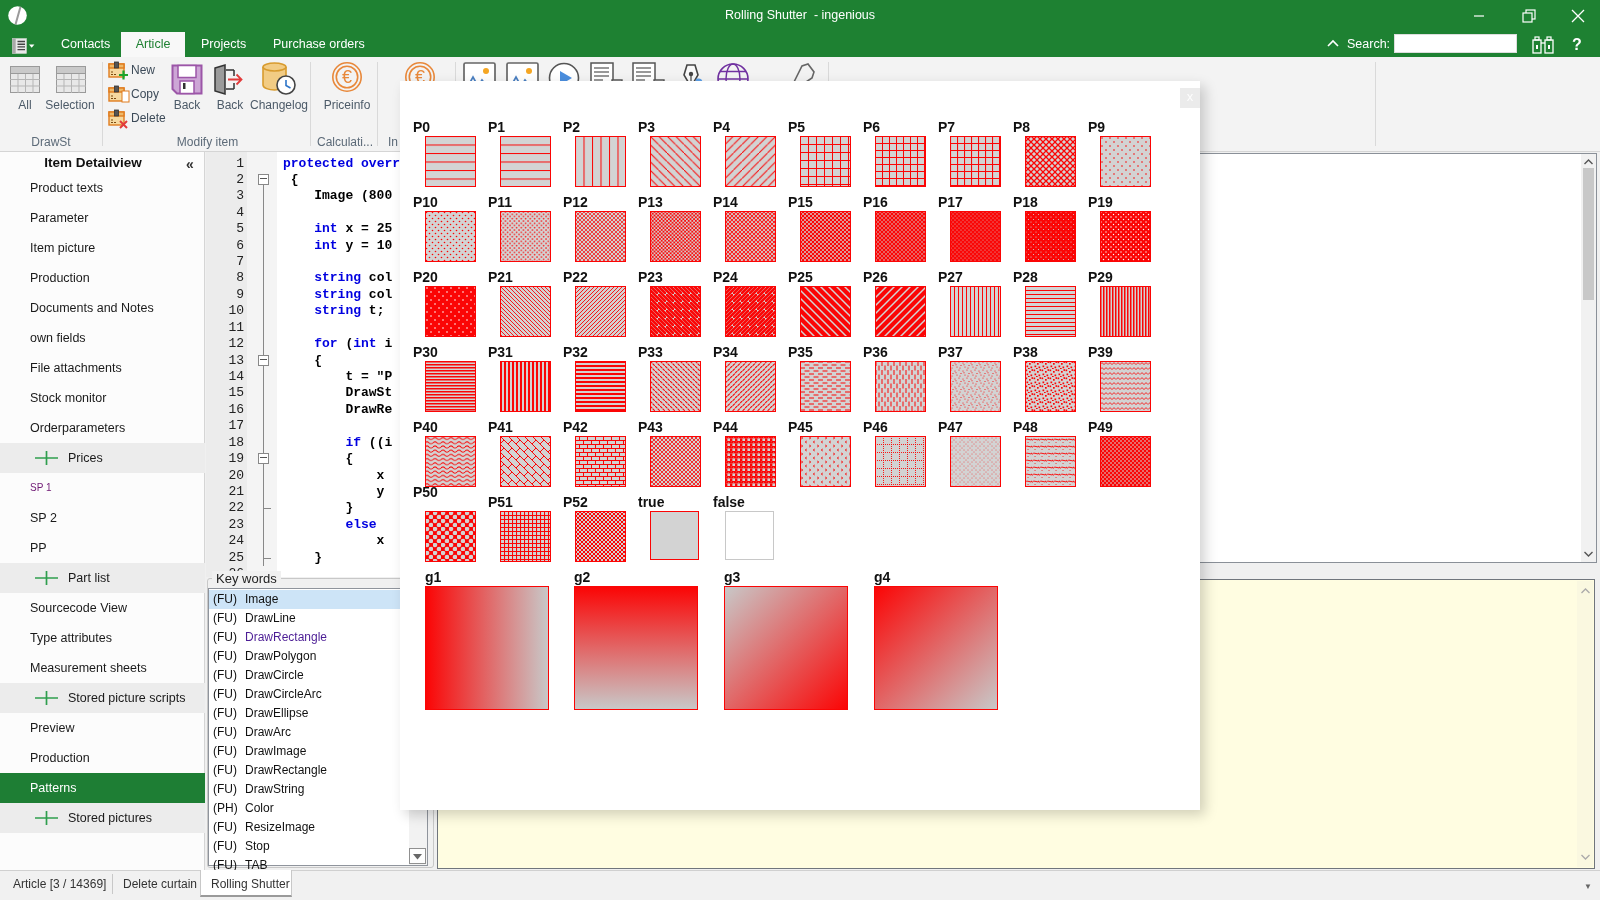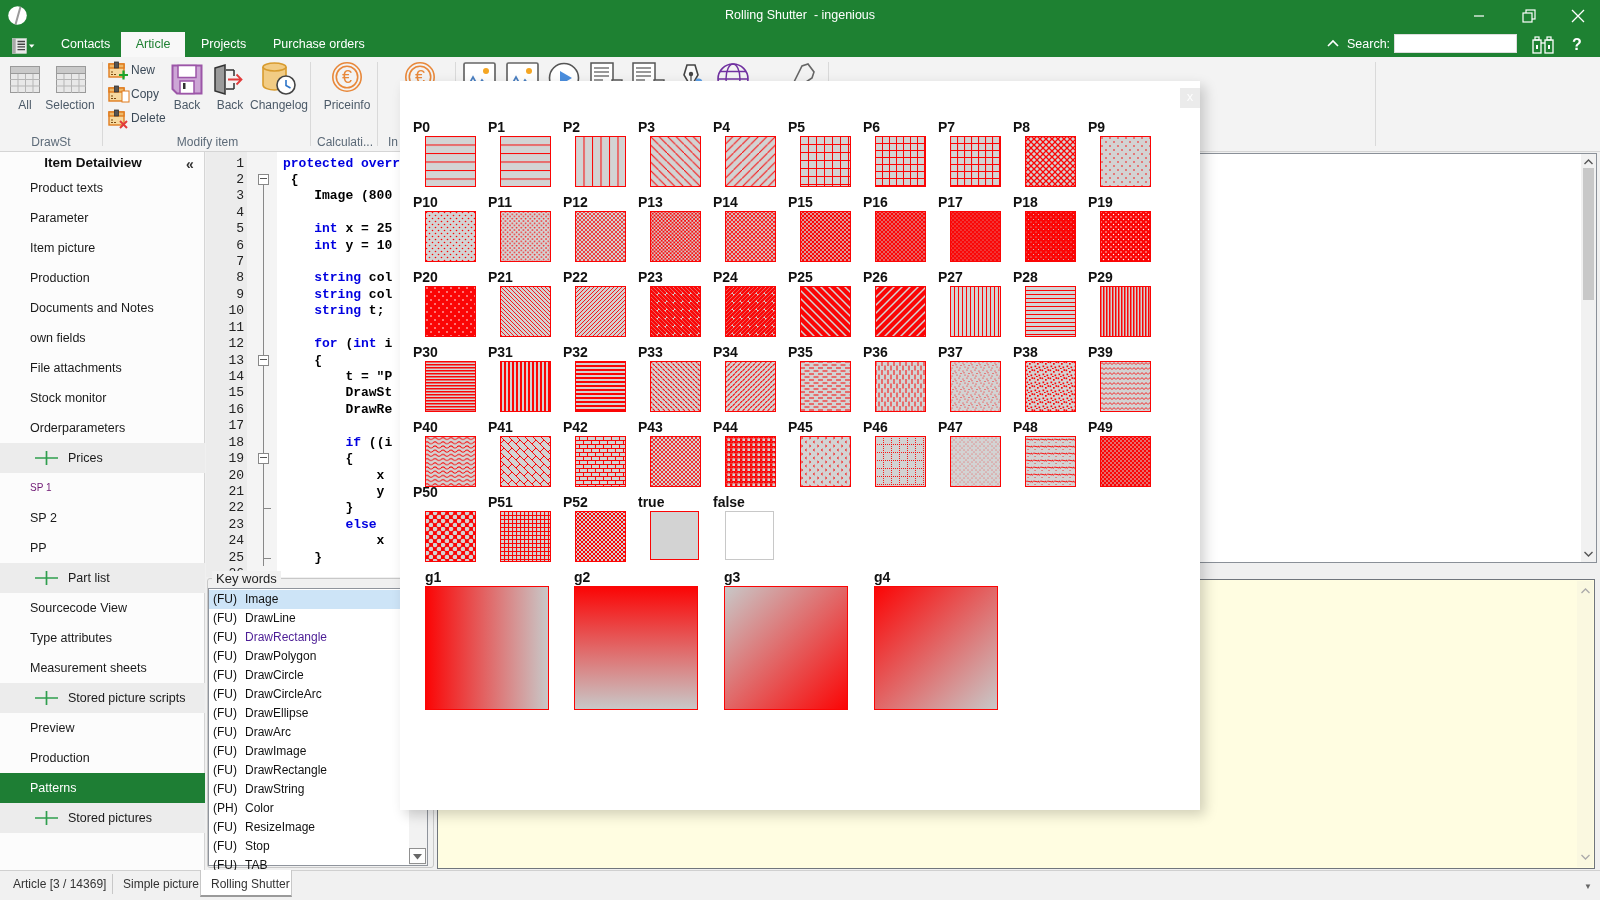--- a/index.html
+++ b/index.html
@@ -333,21 +333,21 @@
     <path d="M1.5 6 L5.5 2 L9.5 6" stroke="#aaa" stroke-width="1.3" fill="none"></path>
   </svg>
 <svg width="11" height="8" style="position:absolute;left:1580px;top:853px">
     <path d="M1.5 2 L5.5 6 L9.5 2" stroke="#aaa" stroke-width="1.3" fill="none"></path>
   </svg>
 
 <div class="abs" style="left:0;top:870px;width:1600px;height:30px;background:#f1f1f1;border-top:1px solid #d0d0d0"></div>
 <div class="abs" style="left:200px;top:870px;width:92px;height:27px;background:#fff;border-left:1px solid #c8c8c8;border-right:1px solid #c8c8c8;border-bottom:2px solid #9a9a9a"></div>
 <div class="abs" style="left:13px;top:871px;font-size:12px;color:#333;line-height:26px">Article [3 / 14369]</div>
 <div class="abs" style="left:112px;top:874px;width:1px;height:20px;background:#c8c8c8"></div>
-<div class="abs" style="left:123px;top:871px;font-size:12px;color:#333;line-height:26px">Simple picture</div>
+<div class="abs" style="left:123px;top:871px;font-size:12px;color:#333;line-height:26px">Delete curtain</div>
 <div class="abs" style="left:211px;top:871px;font-size:12px;color:#333;line-height:26px">Rolling Shutter</div>
 <div class="abs" style="left:1584px;top:882px;font-size:8px;color:#666">▼</div>
 
 <div class="abs" style="left:400px;top:81px;width:800px;height:729px;background:#fff;box-shadow:5px 5px 12px rgba(0,0,0,0.18)">
 <div class="plbl" style="left:13px;top:38px;width:75px">P0</div>
     <div style="position:absolute;left:25px;top:55px;width:51px;height:51px">
       <svg width="51" height="51" style="position:absolute;left:0;top:0">
         <defs>
           <pattern id="pt0" patternUnits="userSpaceOnUse" width="8.5" height="8.5">
             <rect width="8.5" height="8.5" fill="#d3d3d3"></rect>

